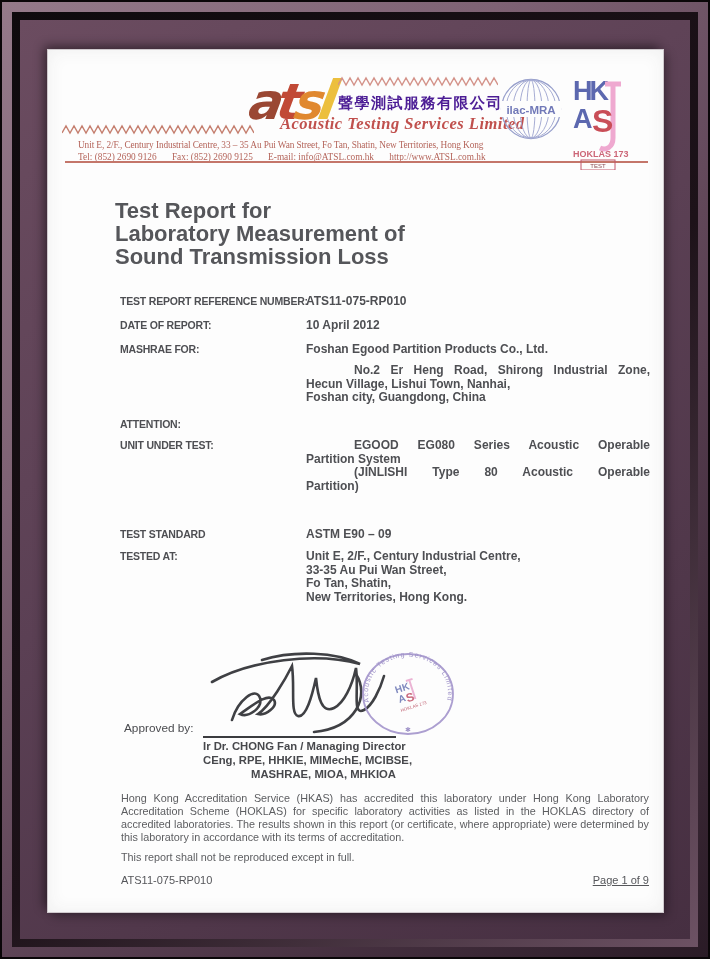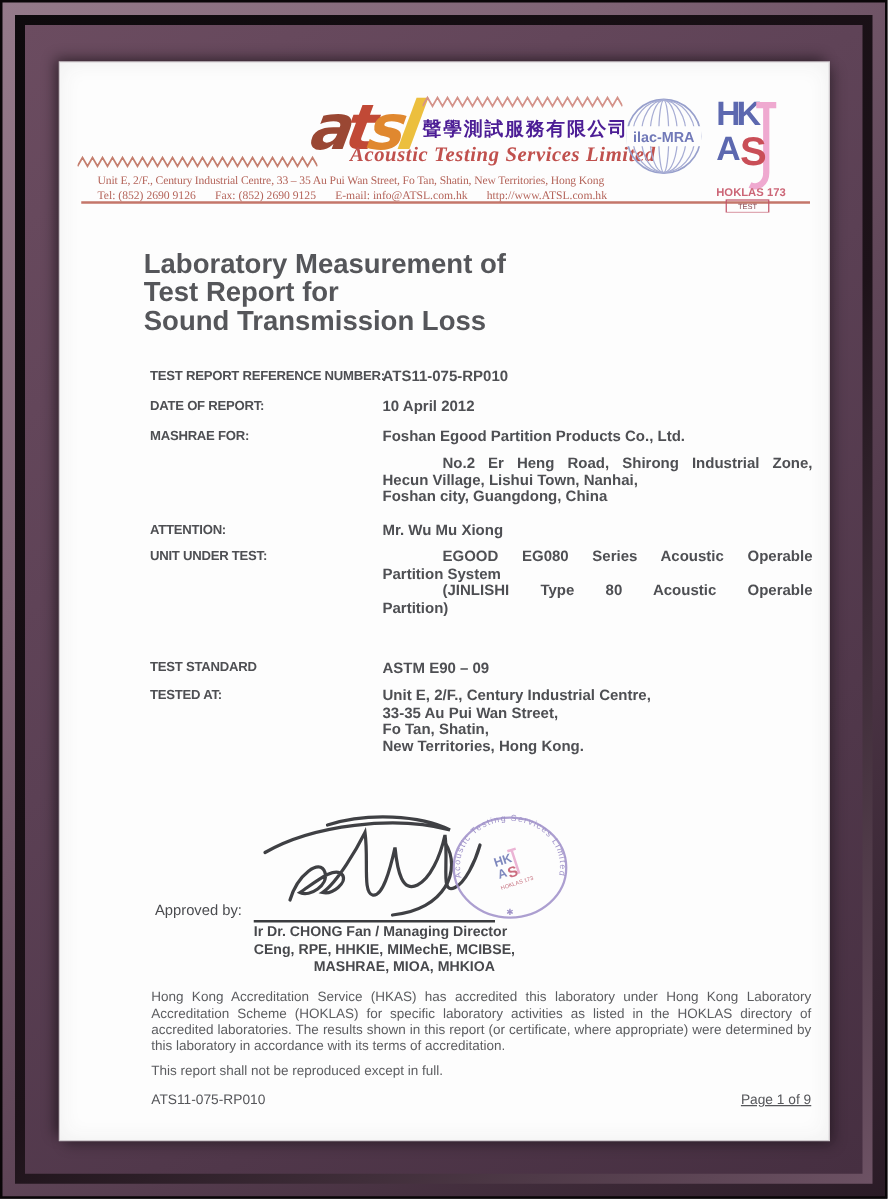--- a/index.html
+++ b/index.html
@@ -103,42 +103,41 @@
     <text x="2" y="24" font-family="Liberation Sans,sans-serif" font-size="27" font-weight="bold" letter-spacing="-3" fill="#5c68af">HK</text>
     <text x="2" y="52" font-family="Liberation Sans,sans-serif" font-size="27" font-weight="bold" fill="#5c68af">A</text>
     <path d="M34 8 h16 M42 8 v54 c0 9 -7 13 -13 10" fill="none" stroke="#efa9d0" stroke-width="5"></path>
     <text x="21" y="56" font-family="Liberation Sans,sans-serif" font-size="32" font-weight="bold" fill="#c94e57">S</text>
     <text x="2" y="81" font-family="Liberation Sans,sans-serif" font-size="9" font-weight="bold" fill="#cc6677">HOKLAS 173</text>
     <rect x="10" y="84" width="34" height="10" fill="none" stroke="#c2566a" stroke-width="1"></rect>
     <text x="27" y="91.5" text-anchor="middle" font-family="Liberation Sans,sans-serif" font-size="6" fill="#8a4a52">TEST</text>
   </svg>
 
   <div class="title">
+    <div>Test Report for</div>
     <div>Laboratory Measurement of</div>
-    <div>Test Report for</div>
     <div>Sound Transmission Loss</div>
   </div>
 
   <div class="lab y-ref">TEST REPORT REFERENCE NUMBER:</div>
   <div class="val y-ref">ATS11-075-RP010</div>
 
   <div class="lab y-date">DATE OF REPORT:</div>
   <div class="val y-date">10 April 2012</div>
 
   <div class="lab y-tf">MASHRAE FOR:</div>
   <div class="val y-tf">Foshan Egood Partition Products Co., Ltd.</div>
 
   <div class="val y-addr">
     <div class="jl">No.2 Er Heng Road, Shirong Industrial Zone,</div>
     <div>Hecun Village, Lishui Town, Nanhai,</div>
     <div>Foshan city, Guangdong, China</div>
   </div>
 
   <div class="lab y-att">ATTENTION:</div>
-  <div class="val y-att">Mr. Wu Mu Xiong</div>
 
   <div class="lab y-unit">UNIT UNDER TEST:</div>
   <div class="val y-unit">
     <div class="jl">EGOOD EG080 Series Acoustic Operable</div>
     <div>Partition System</div>
     <div class="jl">(JINLISHI Type 80 Acoustic Operable</div>
     <div>Partition)</div>
   </div>
 
   <div class="lab y-std">TEST STANDARD</div>

